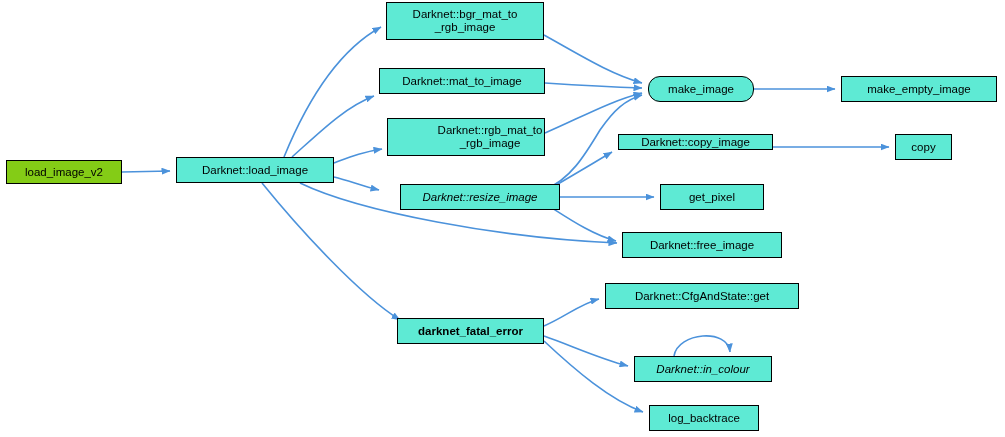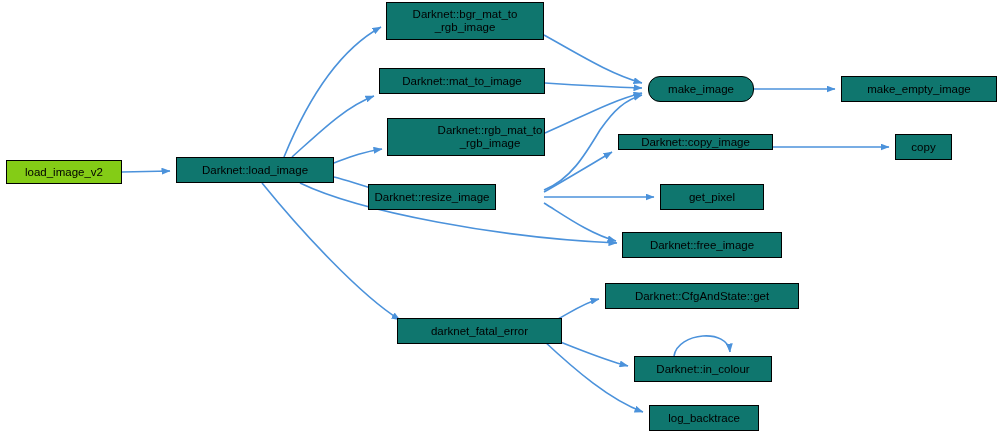--- a/index.html
+++ b/index.html
@@ -1,19 +1,19 @@
 <!DOCTYPE html>
 <html><head>
 <meta charset="utf-8">
 <style>
   html,body{margin:0;padding:0;background:#000;}
   #stage{position:relative;width:1005px;height:437px;background:#ffffff;overflow:hidden;
          font-family:"Liberation Sans", sans-serif;}
   #edges{position:absolute;left:0;top:0;width:1005px;height:437px;}
-  .node{position:absolute;box-sizing:border-box;border:1px solid #000;background:#0f766e;
+  .node{position:absolute;box-sizing:border-box;border:1px solid #000;background:#5eead4;
         display:flex;align-items:center;justify-content:center;text-align:center;
         font-size:11.5px;color:#000;line-height:13px;white-space:pre-line;}
   .node.root{background:#84cc16;}
 </style>
 </head>
 <body>
 
 <div id="stage">
   <svg id="edges" viewBox="0 0 1005 437" xmlns="http://www.w3.org/2000/svg">
     <defs>
@@ -45,24 +45,24 @@
     </g>
   </svg>
 
   <div class="node root" style="left:6px;top:160px;width:116px;height:24px;">load_image_v2</div>
   <div class="node" style="left:176px;top:157px;width:158px;height:26px;">Darknet::load_image</div>
   <div class="node" style="left:386px;top:2px;width:158px;height:38px;">Darknet::bgr_mat_to
 _rgb_image</div>
   <div class="node" style="left:379px;top:68px;width:166px;height:26px;">Darknet::mat_to_image</div>
   <div class="node" style="left:387px;top:118px;width:158px;height:38px;padding-left:48px;">Darknet::rgb_mat_to
 _rgb_image</div>
-  <div class="node" style="left:368px;top:184px;width:128px;height:26px;">Darknet::resize_image</div>
-  <div class="node" style="left:397px;top:318px;width:165px;height:26px;">darknet_fatal_error</div>
+  <div class="node" style="left:400px;top:184px;width:160px;height:26px;font-style:italic;">Darknet::resize_image</div>
+  <div class="node" style="left:397px;top:318px;width:147px;height:26px;font-weight:bold;">darknet_fatal_error</div>
   <div class="node" style="left:648px;top:76px;width:106px;height:26px;border-radius:12px;">make_image</div>
   <div class="node" style="left:618px;top:134px;width:155px;height:16px;">Darknet::copy_image</div>
   <div class="node" style="left:660px;top:184px;width:104px;height:26px;">get_pixel</div>
   <div class="node" style="left:622px;top:232px;width:160px;height:26px;">Darknet::free_image</div>
   <div class="node" style="left:605px;top:283px;width:194px;height:26px;">Darknet::CfgAndState::get</div>
-  <div class="node" style="left:634px;top:356px;width:138px;height:26px;">Darknet::in_colour</div>
+  <div class="node" style="left:634px;top:356px;width:138px;height:26px;font-style:italic;">Darknet::in_colour</div>
   <div class="node" style="left:649px;top:405px;width:110px;height:26px;">log_backtrace</div>
   <div class="node" style="left:841px;top:76px;width:156px;height:26px;">make_empty_image</div>
   <div class="node" style="left:895px;top:134px;width:57px;height:26px;">copy</div>
 </div>
 
 </body></html>

